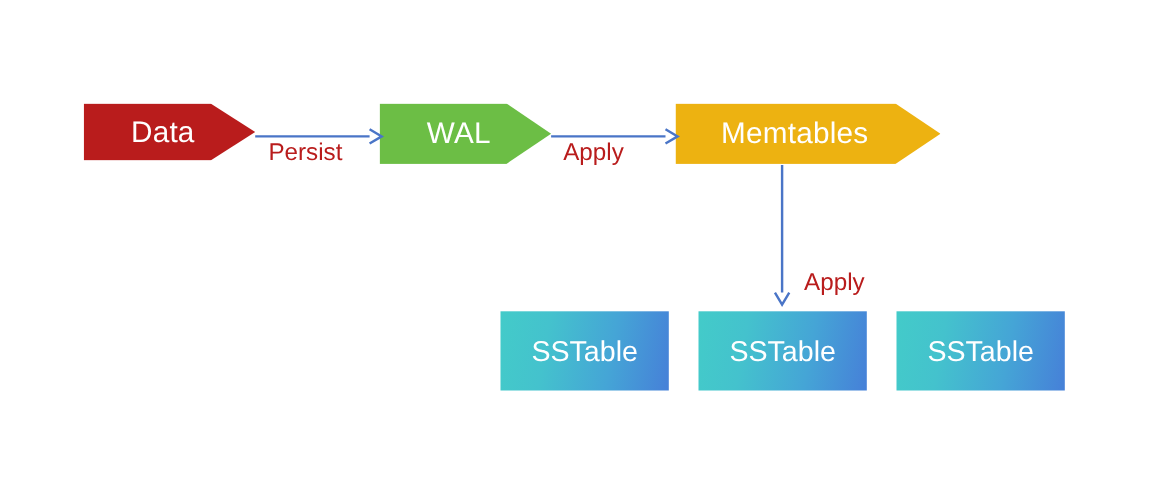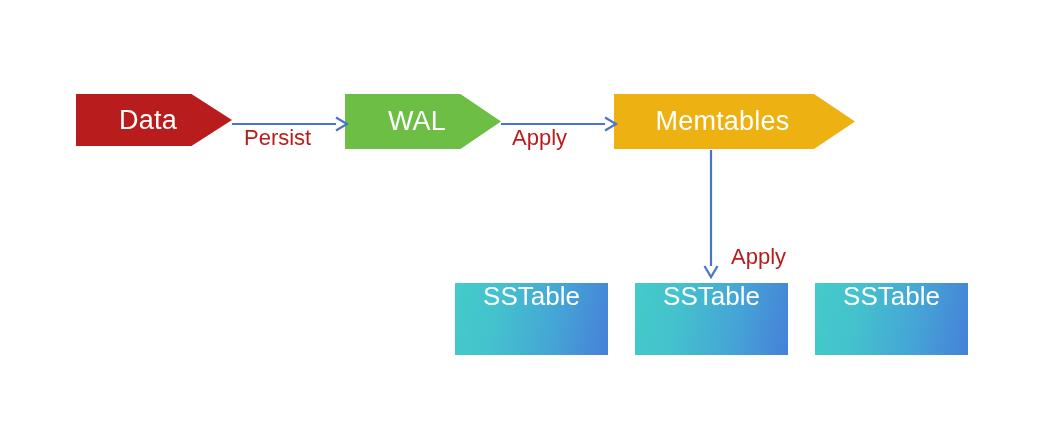--- a/index.html
+++ b/index.html
@@ -32,21 +32,21 @@
   }
   .chevron .label {
     position: relative;
     display: block;
     transform: translateX(-6px);
   }
   
   .sstable {
     position: absolute;
     display: flex;
-    align-items: flex-start;
+    align-items: center;
     justify-content: center;
     color: #ffffff;
     font-size: 26px;
     line-height: 1;
     background: linear-gradient(100deg, #43cbc9 0%, #44c2cd 28%, #45a5d6 65%, #4680d8 100%);
   }
   
   .edge-label {
     position: absolute;
     color: #b91c1c;

